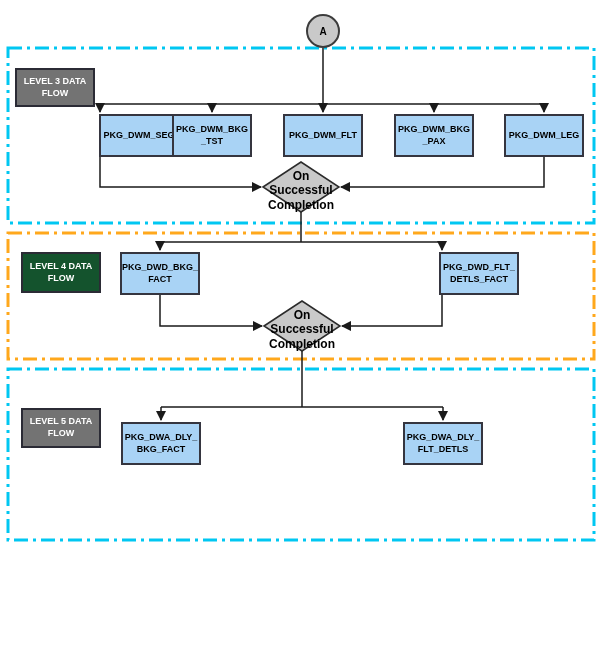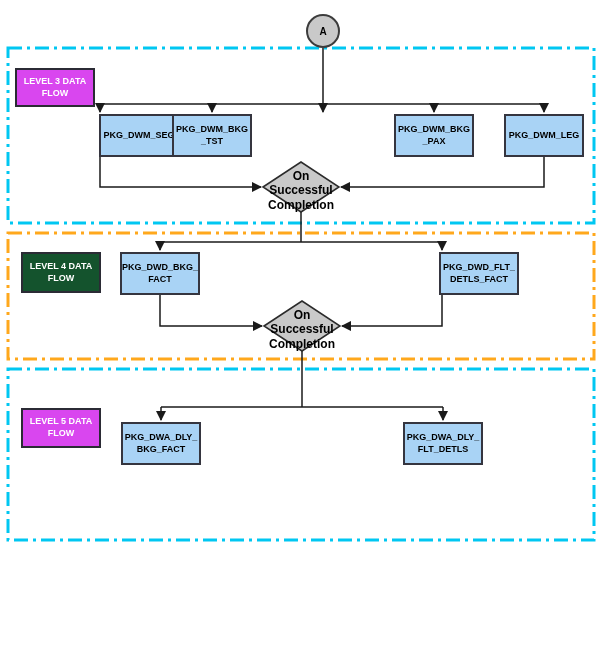--- a/index.html
+++ b/index.html
@@ -28,21 +28,21 @@
     font-size:9px;
     line-height:1.25;
   }
   .region-label{
     width:80px;
     border:2px solid #2b2b35;
     color:#ffffff;
     font-size:9px;
     line-height:1.3;
   }
-  .region-label.blue{background:#d946ef;}
+  .region-label.blue{background:#737373;}
   .region-label.orange{background:#14532d;}
 
   .start-circle{
     width:34px;height:34px;
     border-radius:50%;
     background:#C9C9C9;
     border:2px solid #3c3c3c;
     font-size:10px;
   }
   .diamond-text{
@@ -108,20 +108,21 @@
   <div class="node region-label blue" style="left:15px;top:68px;height:39px;">LEVEL 3 DATA
 FLOW</div>
   <div class="node region-label orange" style="left:21px;top:252px;height:41px;">LEVEL 4 DATA
 FLOW</div>
   <div class="node region-label blue" style="left:21px;top:408px;height:40px;">LEVEL 5 DATA
 FLOW</div>
 
   <div class="node pkg" style="left:60px;top:114px;margin-left:39px;">PKG_DWM_SEG</div>
   <div class="node pkg" style="left:172px;top:114px;">PKG_DWM_BKG
 _TST</div>
+  <div class="node pkg" style="left:283px;top:114px;">PKG_DWM_FLT</div>
   <div class="node pkg" style="left:394px;top:114px;">PKG_DWM_BKG
 _PAX</div>
   <div class="node pkg" style="left:504px;top:114px;">PKG_DWM_LEG</div>
 
   <div class="diamond-text" style="left:261px;top:169px;">On
 Successful
 Completion</div>
 
   <div class="node pkg" style="left:120px;top:252px;">PKG_DWD_BKG_
 FACT</div>

